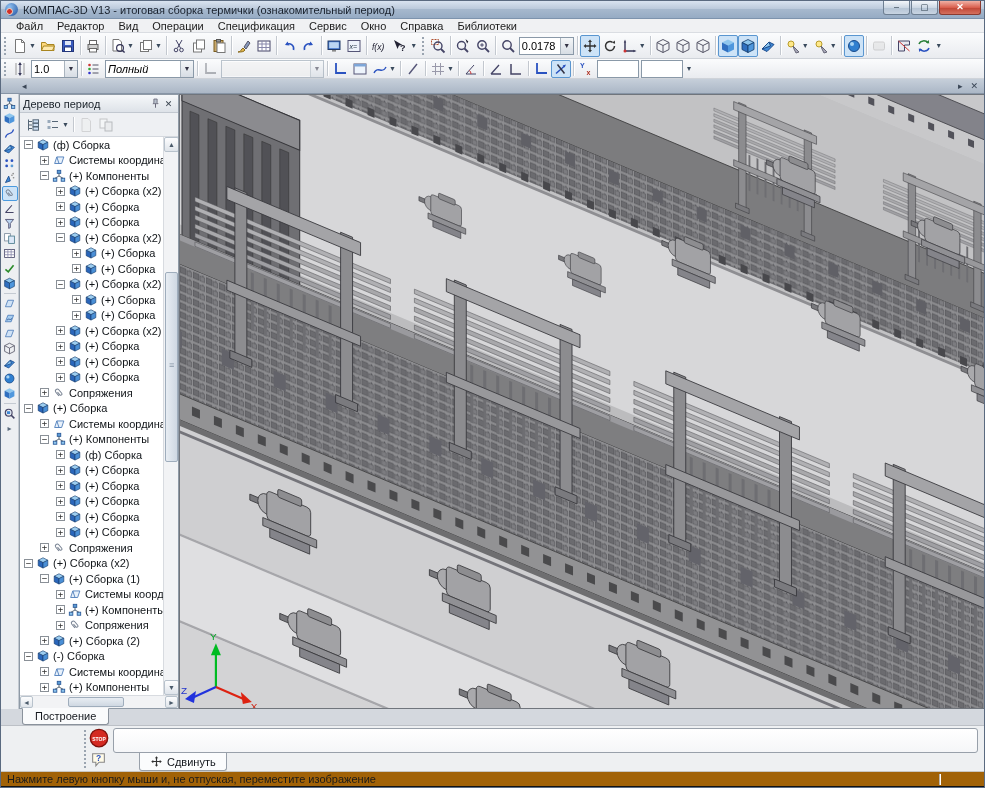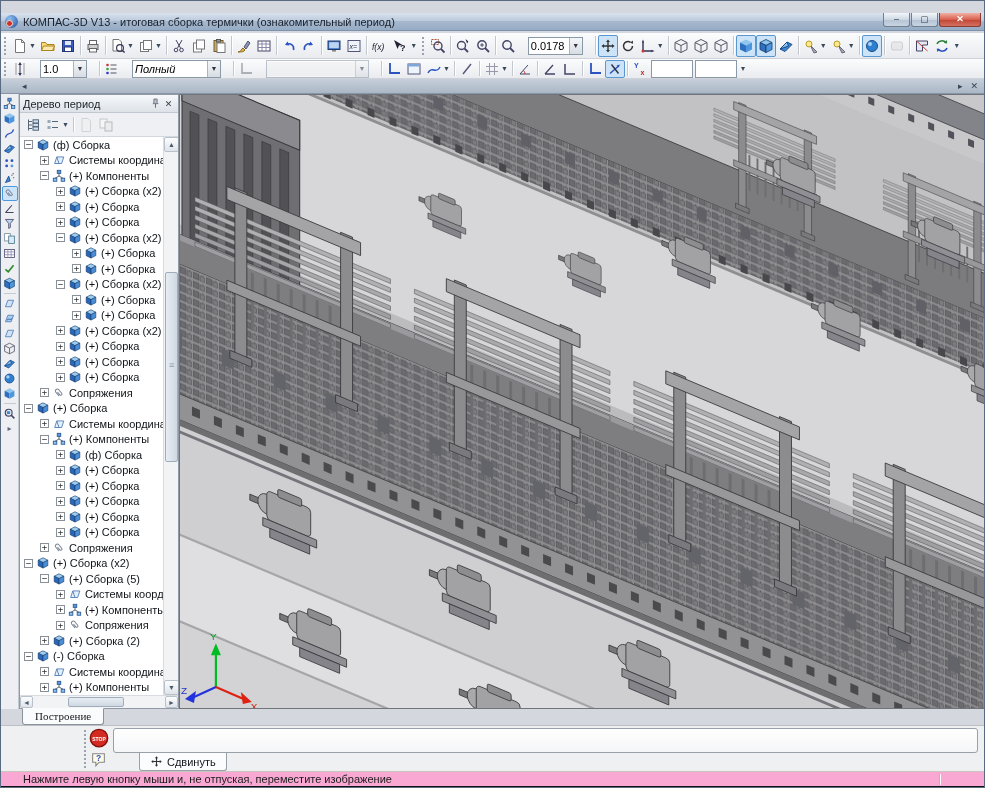--- a/index.html
+++ b/index.html
@@ -1,19 +1,19 @@
 <!DOCTYPE html>
 <html><head>
 <meta charset="utf-8">
 <style>
   html,body{margin:0;padding:0;background:#444;}
   *{box-sizing:border-box;}
   #app{position:relative;width:985px;height:788px;background:#d4d8de;font-family:"Liberation Sans",sans-serif;font-size:11px;color:#1a1a1a;overflow:hidden;border:1px solid #5a6a80;}
   
-  #titlebar{position:absolute;left:0;top:0;right:0;height:18px;background:linear-gradient(#d9e3f0 0%,#bccadc 45%,#a7b9ce 46%,#96abc4 100%);border-bottom:1px solid #7d93ad;display:flex;align-items:center;padding-left:4px;margin-top:12px;}
+  #titlebar{position:absolute;left:0;top:0;right:0;height:18px;background:linear-gradient(#d9e3f0 0%,#bccadc 45%,#a7b9ce 46%,#96abc4 100%);border-bottom:1px solid #7d93ad;display:flex;align-items:center;padding-left:4px;}
   #appicon{width:13px;height:13px;border-radius:50%;background:radial-gradient(circle at 35% 30%,#8fc0f0,#1e4f9e);position:relative;flex:0 0 13px;}
   #appicon::after{content:"";position:absolute;left:1px;bottom:1px;width:5px;height:5px;border-radius:50%;background:#d03028;border:1px solid #f0e0d0;}
   #titletext{margin-left:5px;font-size:11px;color:#18202c;white-space:nowrap;}
   #winbtns{position:absolute;right:3px;top:0;display:flex;}
   .wbtn{height:14px;border:1px solid #6e7f92;border-top:none;border-radius:0 0 3px 3px;background:linear-gradient(#f3f6fa,#cdd8e4 50%,#b4c3d4 51%,#c8d4e2);color:#30404f;font-size:9px;line-height:13px;text-align:center;margin-left:1px;}
   .wbtn.min,.wbtn.max{width:27px;}
   .wbtn.close{width:42px;background:linear-gradient(#f0b0a4,#d9604f 50%,#bf4434 51%,#d4705e);color:#fff;border-color:#8a3a30;font-weight:bold;}
   
   #menubar{position:absolute;left:0;top:18px;right:0;height:14px;background:#f0f1f3;border-bottom:1px solid #dadde2;display:flex;align-items:center;padding-left:8px;}
   .menu-item{padding:0 7px;line-height:14px;font-size:11px;color:#1c1c1c;cursor:default;}
@@ -22,21 +22,21 @@
   #toolbar1{top:32px;height:26px;}
   #toolbar2{top:58px;height:20px;}
   .tb-handle{width:5px;height:80%;margin:0 2px;background-image:radial-gradient(circle,#9aa4b0 35%,transparent 40%);background-size:4px 4px;flex:0 0 5px;}
   .tb-sep{width:1px;height:78%;background:#c3c8cf;margin:0 2px;flex:0 0 1px;box-shadow:1px 0 0 #fff;}
   .tb-btn{display:inline-flex;align-items:center;justify-content:center;height:22px;min-width:20px;padding:0 1px;border:1px solid transparent;background:transparent;border-radius:2px;flex:0 0 auto;}
   #toolbar2 .tb-btn{height:18px;}
   .tb-btn .dd{font-size:7px;color:#3a4a5c;margin-left:1px;}
   .tb-btn.sel{background:#cde3f7;border-color:#5a96d0;}
   .tb-btn.dis{opacity:.4;filter:grayscale(90%);}
   .tb-overflow{font-size:8px;color:#3a4a5c;padding:0 3px;flex:0 0 auto;}
-  .tb-combo{display:inline-flex;align-items:center;height:18px;border:1px solid #8a99a8;background:#fff;flex:0 0 auto;margin:0 10px;}
+  .tb-combo{display:inline-flex;align-items:center;height:18px;border:1px solid #8a99a8;background:#fff;flex:0 0 auto;margin:0 1px;}
   .tb-combo input{border:none;outline:none;height:14px;font-size:11px;font-family:"Liberation Sans",sans-serif;padding:0 2px;}
   .tb-combo .cdd{width:13px;align-self:stretch;background:linear-gradient(#f4f6f8,#d7dde4);border-left:1px solid #aab4be;font-size:7px;color:#334;display:flex;align-items:center;justify-content:center;}
   .tb-combo.dis{opacity:.55;}  .tb-combo.dis input{background:#f0f0f0;}
   .tb-field{height:18px;border:1px solid #8a99a8;margin:0 1px;font-size:11px;flex:0 0 auto;}
   .ic{width:16px;height:16px;display:block;}
   
   #tabbar{position:absolute;left:0;top:78px;right:0;height:15px;background:linear-gradient(#c6cfda,#abb7c6);border-bottom:1px solid #8795a6;}
   #tab-prev{position:absolute;left:21px;top:2px;font-size:9px;color:#3a4656;}
   #doc-tab{position:absolute;left:33px;top:0;height:15px;background:linear-gradient(#ffffff,#f2f4f6);border:1px solid #68788a;border-bottom:none;border-radius:3px 3px 0 0;padding:0 14px;font-weight:bold;font-size:11px;line-height:14px;color:#101820;white-space:nowrap;}
   #tab-nav-r{position:absolute;right:6px;top:2px;font-size:9px;color:#3a4656;display:flex;gap:8px;}
@@ -66,30 +66,30 @@
   .sb-arrow{position:absolute;left:0;width:15px;height:15px;background:linear-gradient(#fdfdfe,#dfe4ea);border:1px solid #b8c2cc;border-radius:2px;font-size:7px;color:#4a5a6a;text-align:center;line-height:13px;}
   #vthumb{position:absolute;left:1px;top:135px;width:13px;height:190px;background:linear-gradient(90deg,#e8edf3,#cfd8e2);border:1px solid #9fadbc;border-radius:2px;}
   #vthumb::after{content:"≡";position:absolute;left:3px;top:50%;margin-top:-7px;font-size:9px;color:#8a98a8;}
   #hscroll{height:13px;background:#f2f3f5;border-top:1px solid #d8dbe0;position:relative;}
   #hthumb{position:absolute;left:48px;top:1px;width:56px;height:10px;background:linear-gradient(#e8edf3,#cfd8e2);border:1px solid #9fadbc;border-radius:2px;}
   
   #viewport{flex:1;position:relative;border:1px solid #70757c;background:#d2d3d5;overflow:hidden;}
   #scene{position:absolute;left:0;top:0;width:100%;height:100%;}
   
   #bottomtabs{position:absolute;left:0;top:708px;width:985px;height:16px;}
-  #tab-postroenie{position:absolute;left:21px;top:-1px;height:17px;background:#fafbfc;border:1px solid #8a929c;border-top:1px solid #fafbfc;border-radius:0 0 3px 3px;padding:0 12px;font-size:11px;line-height:15px;color:#14181e;font-family:Liberation Serif, serif;}
+  #tab-postroenie{position:absolute;left:21px;top:-1px;height:17px;background:#fafbfc;border:1px solid #8a929c;border-top:1px solid #fafbfc;border-radius:0 0 3px 3px;padding:0 12px;font-size:11px;line-height:15px;color:#14181e;}
   
   #cmdbar{position:absolute;left:0;top:724px;width:985px;height:46px;background:#eef0f2;border-top:1px solid #bcc0c6;}
   #cmd-handle{position:absolute;left:82px;top:3px;bottom:3px;width:4px;background-image:radial-gradient(circle,#9aa4b0 35%,transparent 40%);background-size:4px 4px;}
   #stop-btn{position:absolute;left:88px;top:2px;width:20px;height:20px;border:none;background:transparent;padding:0;}
   #help-btn{position:absolute;left:89px;top:24px;width:18px;height:18px;border:none;background:transparent;padding:0;}
   #prop-input{position:absolute;left:112px;top:2px;right:8px;height:25px;border:1px solid #98a0aa;border-radius:3px;background:linear-gradient(#ffffff,#f5f6f8);font-size:11px;font-family:"Liberation Sans",sans-serif;padding:0 6px;}
   #move-tab{position:absolute;left:138px;top:27px;height:18px;display:inline-flex;align-items:center;gap:4px;background:#fbfcfd;border:1px solid #98a0aa;border-top:none;border-radius:0 0 3px 3px;padding:0 10px;font-size:11px;color:#14181e;}
   
-  #statusbar{position:absolute;left:0;top:770px;width:985px;height:15px;background:#f9a8d4;border-top:1px solid #c9c6c0;display:flex;align-items:center;padding-left:16px;}
+  #statusbar{position:absolute;left:0;top:770px;width:985px;height:15px;background:#a16207;border-top:1px solid #c9c6c0;display:flex;align-items:center;}
   #status-msg{padding-left:6px;font-size:11px;color:#1a1a1a;flex:1;}
   #status-div{width:1px;height:11px;background:#b9b5ae;box-shadow:1px 0 0 #fff;}
   #status-right{width:46px;}
   #blackstrip{position:absolute;left:0;top:785px;width:985px;height:3px;background:#121212;}
   svg text{font-family:"Liberation Sans",sans-serif;}
 </style>
 </head>
 <body>
 
 <svg width="0" height="0" style="position:absolute" aria-hidden="true">
@@ -379,20 +379,31 @@
   <div id="titlebar">
     <div id="appicon"></div>
     <span id="titletext">КОМПАС-3D V13 - итоговая сборка термички (ознакомительный период)</span>
     <div id="winbtns">
       <div class="wbtn min">–</div>
       <div class="wbtn max">▢</div>
       <div class="wbtn close">✕</div>
     </div>
   </div>
 
+  <div id="menubar">
+      <span class="menu-item">Файл</span>
+      <span class="menu-item">Редактор</span>
+      <span class="menu-item">Вид</span>
+      <span class="menu-item">Операции</span>
+      <span class="menu-item">Спецификация</span>
+      <span class="menu-item">Сервис</span>
+      <span class="menu-item">Окно</span>
+      <span class="menu-item">Справка</span>
+      <span class="menu-item">Библиотеки</span>
+    </div>
 
   <div id="toolbar1" class="tbar">
       <div class="tb-handle"></div>
       <button class="tb-btn">
         <svg class="ic" viewBox="0 0 16 16">
           <use href="#s-doc"></use>
         </svg>
         <span class="dd">▼</span>
       </button>
       <button class="tb-btn">
@@ -1049,21 +1060,21 @@
               <svg class="ic-t" viewBox="0 0 16 16">
                 <use href="#s-asm"></use>
               </svg>
               <span class="tree-label">(+) Сборка (x2)</span>
             </div>
             <div class="tree-row" style="padding-left: 20px;">
               <span class="exp">−</span>
               <svg class="ic-t" viewBox="0 0 16 16">
                 <use href="#s-asm"></use>
               </svg>
-              <span class="tree-label">(+) Сборка (5)</span>
+              <span class="tree-label">(+) Сборка (1)</span>
             </div>
             <div class="tree-row" style="padding-left: 36px;">
               <span class="exp">+</span>
               <svg class="ic-t" viewBox="0 0 16 16">
                 <use href="#s-cs"></use>
               </svg>
               <span class="tree-label">Системы координат</span>
             </div>
             <div class="tree-row" style="padding-left: 36px;">
               <span class="exp">+</span>

